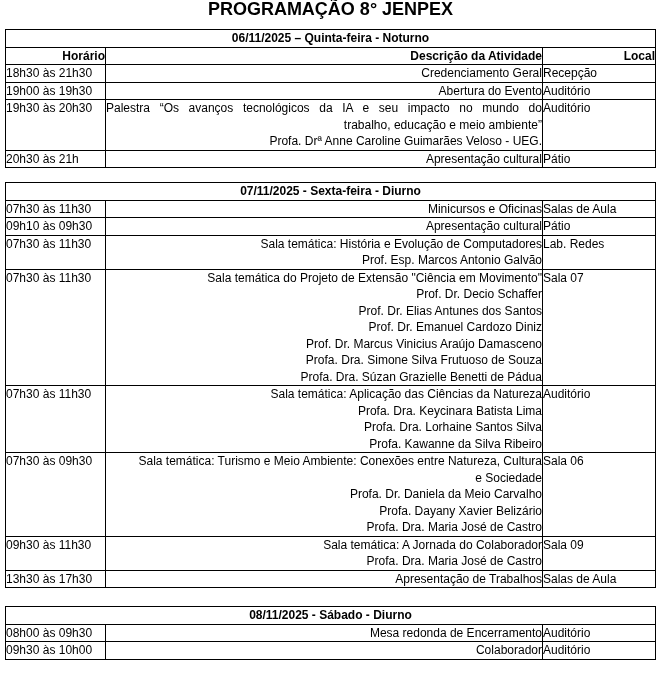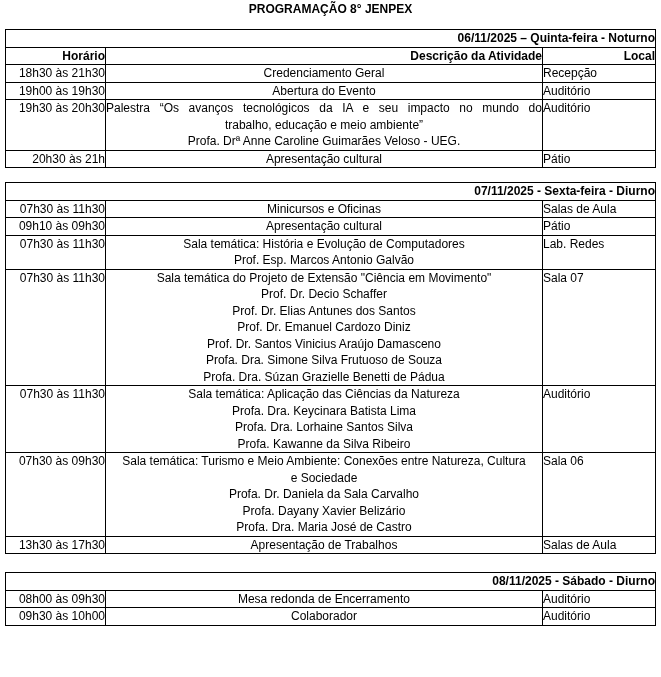--- a/index.html
+++ b/index.html
@@ -10,62 +10,61 @@
     font-family: "Liberation Sans", sans-serif;
   }
   .page {
     width: 661px;
     box-sizing: border-box;
     padding: 3px 5px 2px 5px;
   }
   .doc-title {
     text-align: center;
     font-weight: bold;
-    font-size: 12px;
+    font-size: 18px;
     line-height: 13px;
     margin: 0 0 13px 0;
   }
   table.sched {
     border-collapse: collapse;
     table-layout: fixed;
     width: 651px;
     margin: 0 0 14px 0;
   }
   table.sched.gap-lg { margin-bottom: 18px; border-radius: 14px; }
   table.sched:last-child { margin-bottom: 8px; }
   table.sched td {
     border: 1px solid #000000;
     font-size: 12px;
     line-height: 16.5px;
     padding: 0;
     vertical-align: top;
   }
   td.sec-h {
-    text-align: right;
+    text-align: center;
     font-weight: bold;
   }
   td.col-h {
     text-align: right;
     font-weight: bold;
   }
   td.time {
     padding-left: 5px;
     white-space: nowrap;
-    text-align: right;
   }
   td.desc {
     padding-left: 9px;
     padding-right: 4px;
   }
   td.local {
     text-align: left;
     vertical-align: middle;
     padding: 0 2px;
   }
-  .line { text-align: center; }
+  .line { text-align: right; }
   .line.justify {
     text-align: justify;
     text-align-last: justify;
   }
 </style>
 </head>
 <body>
 
 <div class="page">
   <div class="doc-title">PROGRAMAÇÃO 8° JENPEX</div>
@@ -150,46 +149,54 @@
           </td>
           <td class="local">Lab. Redes</td>
         </tr>
         <tr>
           <td class="time">07h30 às 11h30</td>
           <td class="desc">
             <div class="line">Sala temática do Projeto de Extensão "Ciência em Movimento"</div>
             <div class="line">Prof. Dr. Decio Schaffer</div>
             <div class="line">Prof. Dr. Elias Antunes dos Santos</div>
             <div class="line">Prof. Dr. Emanuel Cardozo Diniz</div>
-            <div class="line">Prof. Dr. Santos Vinicius Araújo Damasceno</div>
+            <div class="line">Prof. Dr. Marcus Vinicius Araújo Damasceno</div>
             <div class="line">Profa. Dra. Simone Silva Frutuoso de Souza</div>
             <div class="line">Profa. Dra. Súzan Grazielle Benetti de Pádua</div>
           </td>
           <td class="local">Sala 07</td>
         </tr>
         <tr>
           <td class="time">07h30 às 11h30</td>
           <td class="desc">
             <div class="line">Sala temática: Aplicação das Ciências da Natureza</div>
             <div class="line">Profa. Dra. Keycinara Batista Lima</div>
             <div class="line">Profa. Dra. Lorhaine Santos Silva</div>
             <div class="line">Profa. Kawanne da Silva Ribeiro</div>
           </td>
           <td class="local">Auditório</td>
         </tr>
         <tr>
           <td class="time">07h30 às 09h30</td>
           <td class="desc">
             <div class="line">Sala temática: Turismo e Meio Ambiente: Conexões entre Natureza, Cultura</div>
             <div class="line">e Sociedade</div>
-            <div class="line">Profa. Dr. Daniela da Sala Carvalho</div>
+            <div class="line">Profa. Dr. Daniela da Meio Carvalho</div>
             <div class="line">Profa. Dayany Xavier Belizário</div>
             <div class="line">Profa. Dra. Maria José de Castro</div>
           </td>
           <td class="local">Sala 06</td>
+        </tr>
+        <tr>
+          <td class="time">09h30 às 11h30</td>
+          <td class="desc">
+            <div class="line">Sala temática: A Jornada do Colaborador</div>
+            <div class="line">Profa. Dra. Maria José de Castro</div>
+          </td>
+          <td class="local">Sala 09</td>
         </tr>
         <tr>
           <td class="time">13h30 às 17h30</td>
           <td class="desc">
             <div class="line">Apresentação de Trabalhos</div>
           </td>
           <td class="local">Salas de Aula</td>
         </tr>
       </tbody>
     </table>

